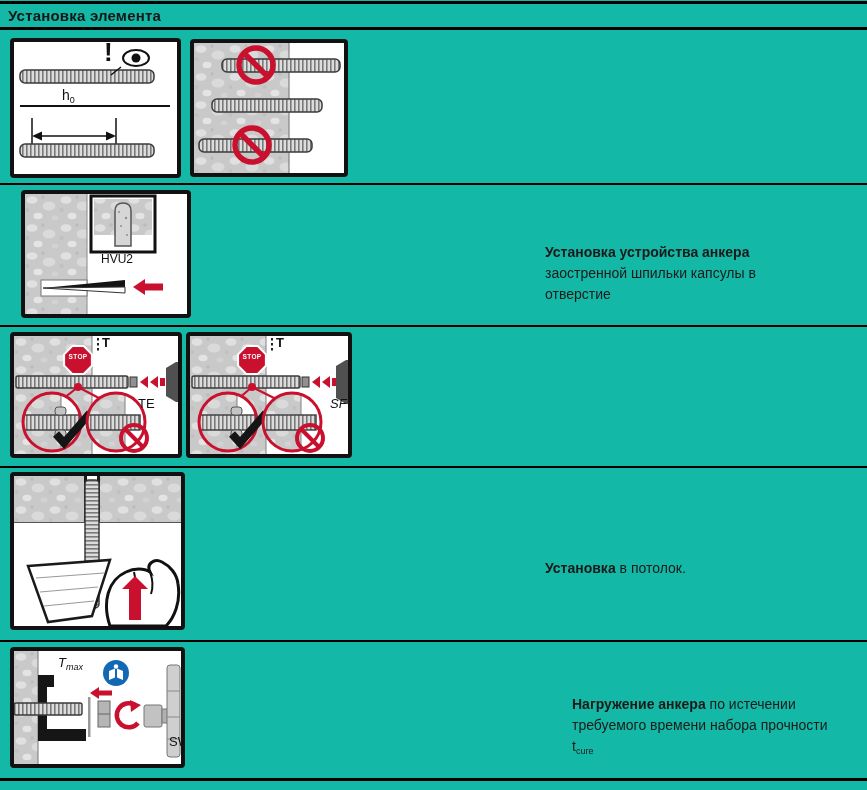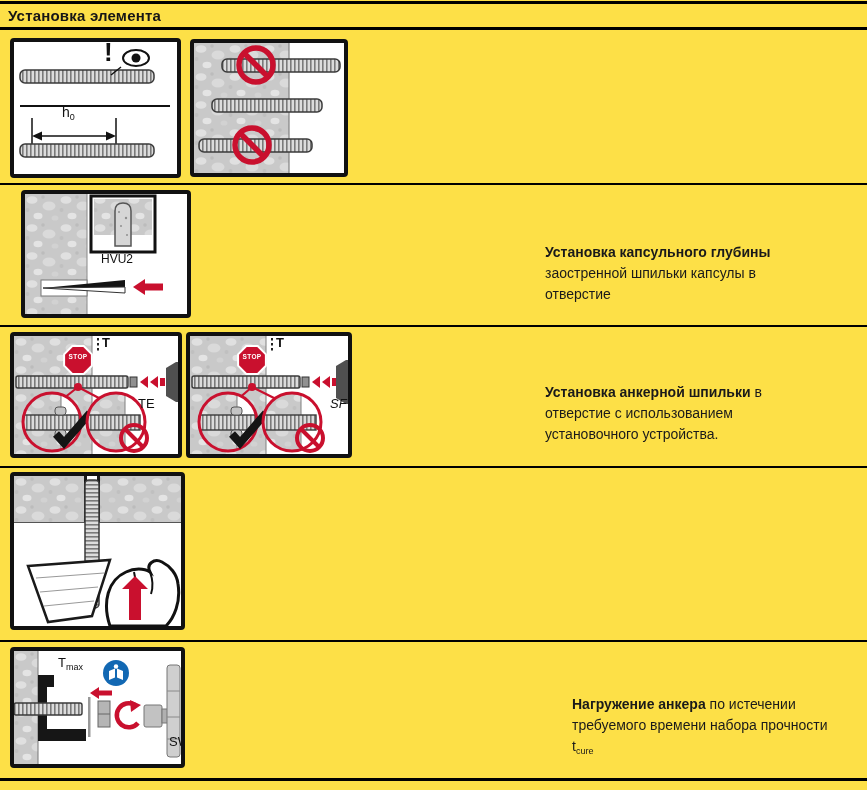--- a/index.html
+++ b/index.html
@@ -2,21 +2,21 @@
 <html style="--red: #c9102e; --blue: #1268b3;"><head>
 <meta charset="utf-8">
 <style>
   :root{
     --red:#c9102e;
     --blue:#1268b3;
     --ink:#161616;
   }
   html,body{margin:0;padding:0;background:#fff;}
   body{font-family:"Liberation Sans", sans-serif;color:var(--ink);}
-  .page{position:relative;width:867px;height:790px;background:#fde047;overflow:hidden;}
+  .page{position:relative;width:867px;height:790px;background:#14b8a6;overflow:hidden;}
   .rule{position:absolute;left:0;right:0;background:#000;}
   .rule.thin{height:1.5px;}
   .rule.thick{height:2.5px;}
   .page-title{position:absolute;left:8px;top:7px;font-size:15px;font-weight:700;letter-spacing:.2px;}
   .fig{position:absolute;border:4px solid #111;border-radius:4px;background:#fff;box-sizing:border-box;overflow:hidden;}
   .fig svg{display:block;}
   .fig-label{position:absolute;color:#111;line-height:1;white-space:nowrap;}
   .lab-13{font-size:13px;}
   .lab-12{font-size:12px;}
   .lab-bold{font-weight:700;}
@@ -57,21 +57,21 @@
       <g stroke="#111" stroke-width="1.5">
         <line x1="18" y1="76" x2="18" y2="102"></line>
         <line x1="102" y1="76" x2="102" y2="102"></line>
         <line x1="24" y1="94" x2="96" y2="94"></line>
       </g>
       <polygon points="18,94 28,89.5 28,98.5" fill="#111"></polygon>
       <polygon points="102,94 92,89.5 92,98.5" fill="#111"></polygon>
       <rect x="6" y="102" width="134" height="13" rx="5" fill="url(#thrA)" stroke="#3a3a3a" stroke-width="1.5"></rect>
     </svg>
     <span class="fig-label lab-exclaim" style="left:90px;top:-3px;">!</span>
-    <span class="fig-label lab-13" style="left:48px;top:63px;font-size:14px;"><span>h</span><span class="sub">0</span></span>
+    <span class="fig-label lab-13" style="left:48px;top:46px;font-size:14px;"><span>h</span><span class="sub">0</span></span>
   </div>
 
   <div class="fig" style="left:190px;top:39px;width:158px;height:138px;">
     <svg width="150" height="130" viewBox="0 0 150 130">
       <defs>
         <pattern id="thrB" width="4" height="13" patternUnits="userSpaceOnUse">
           <rect width="4" height="13" fill="#dcdcdc"></rect>
             <rect width="1.6" height="13" fill="#7a7a7a"></rect>
         </pattern>
         <pattern id="conB" width="34" height="28" patternUnits="userSpaceOnUse">
@@ -129,21 +129,21 @@
           <circle cx="102" cy="41" r="1" fill="#8f8f8f"></circle>
       </g>
       <rect x="16" y="86" width="46" height="16" fill="#fff" stroke="#777" stroke-width="1"></rect>
       <polygon points="18,94 100,86 100,93" fill="#141414"></polygon>
       <polygon points="18,94 100,93 100,99" fill="#fff" stroke="#333" stroke-width="1"></polygon>
       <polygon points="108,93 120,85 120,89.5 138,89.5 138,96.5 120,96.5 120,101" class="rf"></polygon>
     </svg>
     <span class="fig-label lab-12" style="left:76px;top:59px;">HVU2</span>
   </div>
 
-  <p class="instr" style="top:228px;"><b>Установка капсульного глубины</b><span> заостренной шпильки капсулы в отверстие</span><span class="sub"></span></p>
+  <p class="instr" style="top:228px;"><b>Установка устройства анкера</b><span> заостренной шпильки капсулы в отверстие</span><span class="sub"></span></p>
 
   <div class="rule thin" style="top:325px;"></div>
 
   <div class="fig" style="left:10px;top:332px;width:172px;height:126px;">
     <svg width="164" height="118" viewBox="0 0 164 118">
       <defs>
         <pattern id="thrD" width="4" height="13" patternUnits="userSpaceOnUse">
           <rect width="4" height="13" fill="#dcdcdc"></rect>
             <rect width="1.6" height="13" fill="#7a7a7a"></rect>
         </pattern>
@@ -263,21 +263,20 @@
       <g transform="translate(120,102)">
         <circle r="13" fill="#fff" fill-opacity="0.85" class="rs" stroke-width="4"></circle>
         <line x1="-8.5" y1="-8.5" x2="8.5" y2="8.5" class="rs" stroke-width="4"></line>
       </g>
     </svg>
     <span class="fig-label lab-13 lab-bold" style="left:86px;top:0px;">T</span>
     <span class="fig-label lab-stop" style="left:48px;top:18px;width:28px;">STOP</span>
     <span class="fig-label lab-13" style="left:140px;top:61px;font-style:italic;">SF</span>
   </div>
 
-  <p class="instr" style="top:368px;"><b>Установка анкерной шпильки</b><span> в отверстие с использованием установочного устройства.</span><span class="sub"></span></p>
 
   <div class="rule thin" style="top:466px;"></div>
 
   <div class="fig" style="left:10px;top:472px;width:175px;height:158px;">
     <svg width="167" height="150" viewBox="0 0 167 150">
       <defs>
         <pattern id="thrVF" width="14" height="4" patternUnits="userSpaceOnUse">
           <rect width="14" height="4" fill="#dcdcdc"></rect>
             <rect width="14" height="1.6" fill="#7a7a7a"></rect>
         </pattern>
@@ -301,20 +300,21 @@
       <line x1="22" y1="102" x2="90" y2="97" stroke="#999" stroke-width="1"></line>
       <line x1="26" y1="116" x2="84" y2="111" stroke="#999" stroke-width="1"></line>
       <line x1="30" y1="130" x2="80" y2="125" stroke="#999" stroke-width="1"></line>
       <path d="M96,150 C88,126 94,104 112,96 C120,92 130,92 136,96 C132,88 140,82 148,86 C156,90 163,98 164,108 C167,126 160,142 152,150 Z" fill="#fff" stroke="#111" stroke-width="3"></path>
       <path d="M120,96 C122,104 122,112 120,118" fill="none" stroke="#111" stroke-width="2"></path>
       <path d="M136,96 C139,104 139,112 137,118" fill="none" stroke="#111" stroke-width="2"></path>
       <polygon points="121,100 134,113 127,113 127,144 115,144 115,113 108,113" class="rf"></polygon>
     </svg>
   </div>
 
+  <p class="instr" style="top:544px;"><b>Установка</b><span> в потолок.</span><span class="sub"></span></p>
 
   <div class="rule thin" style="top:640px;"></div>
 
   <div class="fig" style="left:10px;top:647px;width:175px;height:121px;">
     <svg width="167" height="113" viewBox="0 0 167 113">
       <defs>
         <pattern id="thrG" width="4" height="13" patternUnits="userSpaceOnUse">
           <rect width="4" height="13" fill="#dcdcdc"></rect>
             <rect width="1.6" height="13" fill="#7a7a7a"></rect>
         </pattern>
@@ -352,21 +352,21 @@
       </g>
       <g>
         <rect x="130" y="54" width="18" height="22" rx="2" fill="#c2c2c2" stroke="#777" stroke-width="1"></rect>
         <rect x="148" y="58" width="8" height="14" fill="#b0b0b0" stroke="#777" stroke-width="1"></rect>
         <rect x="153" y="14" width="13" height="92" rx="3" fill="#cfcfcf" stroke="#777" stroke-width="1"></rect>
         <line x1="153" y1="40" x2="166" y2="40" stroke="#8a8a8a" stroke-width="1"></line>
         <line x1="153" y1="66" x2="166" y2="66" stroke="#8a8a8a" stroke-width="1"></line>
         <line x1="153" y1="88" x2="166" y2="88" stroke="#8a8a8a" stroke-width="1"></line>
       </g>
     </svg>
-    <span class="fig-label lab-13" style="left:44px;top:5px;"><span>T</span><span class="sub">max</span></span>
+    <span class="fig-label lab-13" style="left:44px;top:5px;font-style:italic;"><span>T</span><span class="sub">max</span></span>
     <span class="fig-label lab-13" style="left:114px;top:84px;margin-left:41px;">SW</span>
   </div>
 
   <p class="instr" style="top:680px;margin-left:27px;"><b>Нагружение анкера</b><span> по истечении требуемого времени набора прочности t</span><span class="sub">cure</span></p>
 
   <div class="rule thick" style="top:778px;"></div>
 
 </div>
 
 </body></html>

